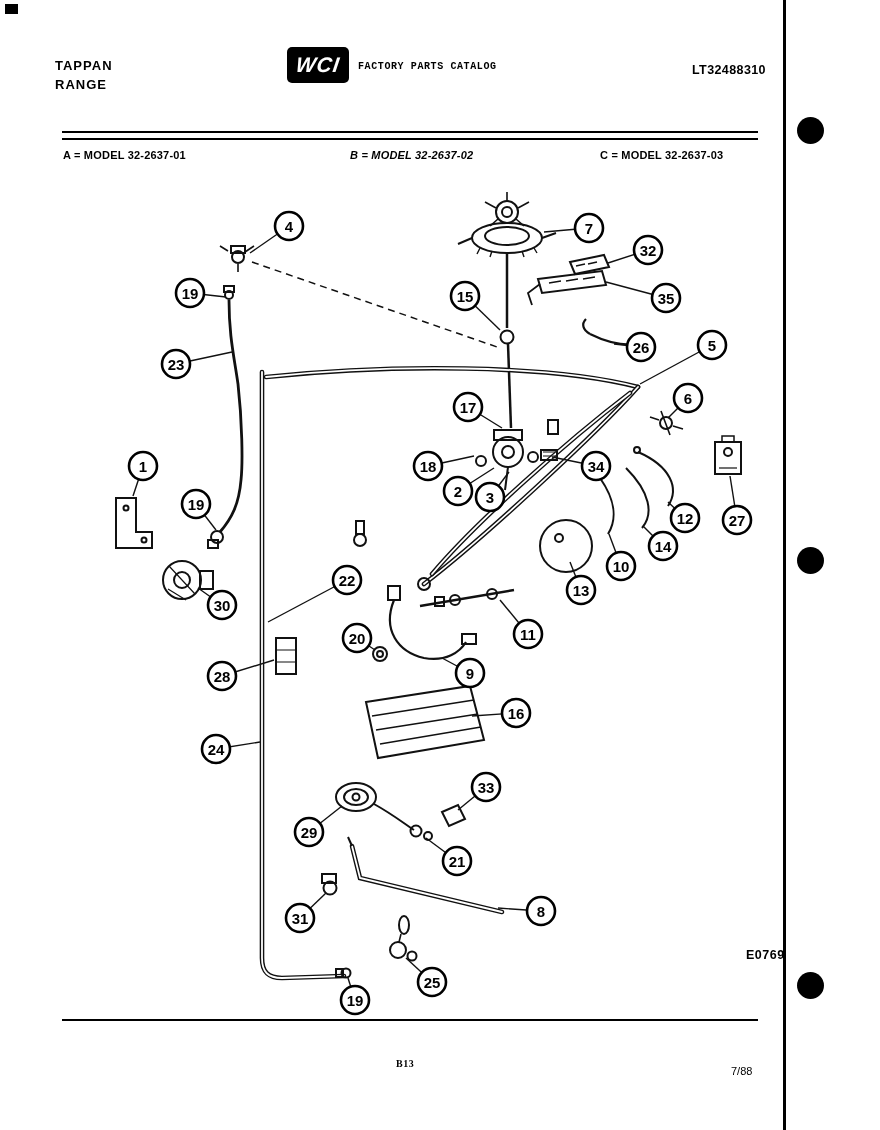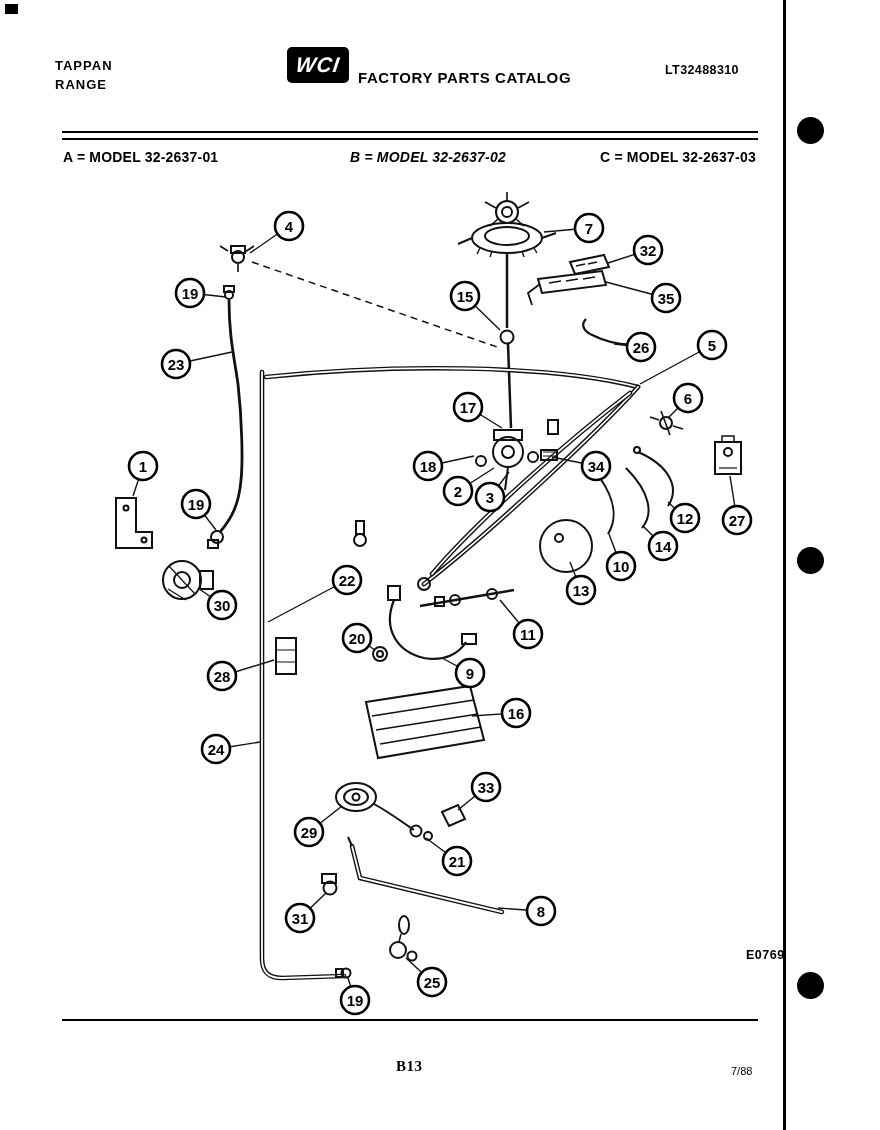--- a/index.html
+++ b/index.html
@@ -9,37 +9,37 @@
     margin:0 auto;
   }
   .abs{position:absolute;}
   
   .brand{left:55px;top:56px;font-size:13px;font-weight:bold;letter-spacing:1px;line-height:19px;}
   .logo-box{
     left:287px;top:47px;width:62px;height:36px;background:#000;border-radius:5px;
     display:flex;align-items:center;justify-content:center;
   }
   .logo-text{color:#fff;font-style:italic;font-weight:bold;font-size:21px;letter-spacing:1px;transform:skewX(-8deg);}
-  .catalog-title{left:358px;top:69px;font-size:15px;font-weight:bold;letter-spacing:0.6px;}
-  .doc-number{left:665px;top:63px;font-size:12.5px;font-weight:bold;letter-spacing:0.4px;}
+  .catalog-title{left:358px;top:61px;font-size:10px;font-weight:bold;letter-spacing:0.6px;font-family:Liberation Mono, monospace;}
+  .doc-number{left:692px;top:63px;font-size:12.5px;font-weight:bold;letter-spacing:0.4px;}
   .double-rule{
     left:62px;top:131px;width:696px;height:5px;
     border-top:2.5px solid #000;border-bottom:2px solid #000;
   }
-  .model-label{top:149px;font-size:14px;font-weight:bold;letter-spacing:0.2px;}
+  .model-label{top:149px;font-size:11px;font-weight:bold;letter-spacing:0.2px;}
   .model-a{left:63px;} .model-b{left:350px;font-style:italic;} .model-c{left:600px;}
   
   .right-rule{left:783px;top:0;width:2.5px;height:1130px;background:#000;}
   .hole-dot{width:27px;height:27px;border-radius:50%;background:#000;left:797px;}
   .dot-1{top:117px;} .dot-2{top:547px;} .dot-3{top:972px;}
   .scan-mark{left:5px;top:4px;width:13px;height:10px;background:#000;}
   
   .bottom-rule{left:62px;top:1019px;width:696px;height:0;border-top:2.5px solid #000;}
   .figure-code{left:746px;top:948px;font-size:12.5px;font-weight:bold;letter-spacing:0.5px;}
-  .page-number{left:396px;top:1058px;font-size:15px;font-weight:bold;font-family:"Liberation Serif",serif;letter-spacing:0.5px;}
+  .page-number{left:396px;top:1058px;font-size:10px;font-weight:bold;font-family:"Liberation Serif",serif;letter-spacing:0.5px;}
   .revision-date{left:731px;top:1065px;font-size:11px;font-weight:normal;}
   
   #diagram-svg{position:absolute;left:0;top:0;}
   .tube-o{stroke:#111;stroke-width:4.6;fill:none;stroke-linecap:round;}
   .tube-i{stroke:#fff;stroke-width:1.8;fill:none;stroke-linecap:round;}
   .part{stroke:#111;fill:none;}
 </style>
 </head>
 <body>
 

